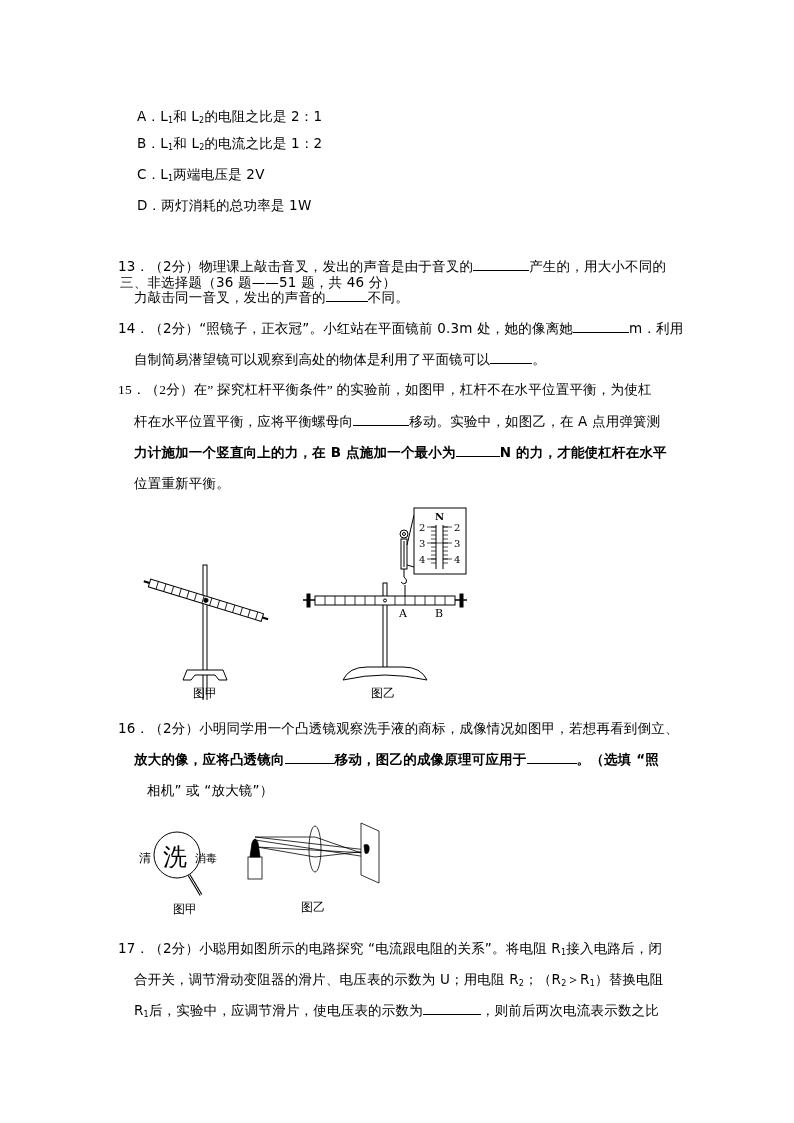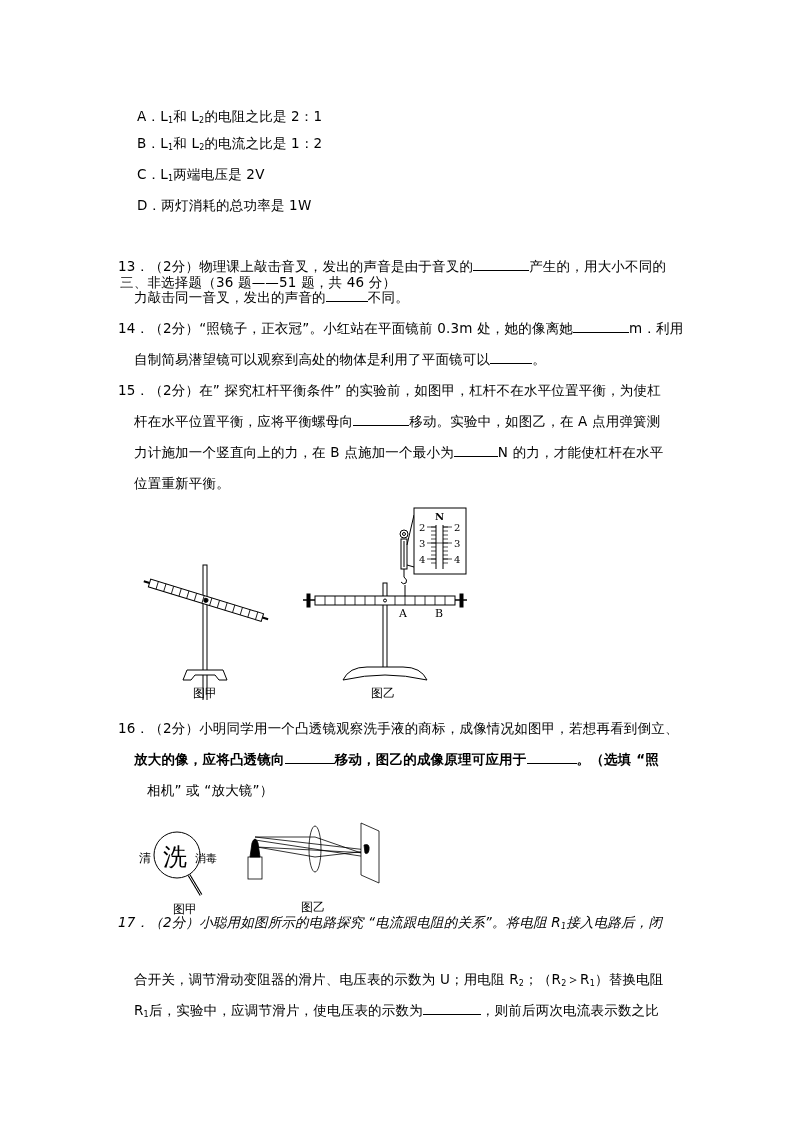--- a/index.html
+++ b/index.html
@@ -36,27 +36,27 @@
   <span>力敲击同一音叉，发出的声音的</span><span class="blank b42"></span><span>不同。</span>
 </div>
 
 <div class="line" style="left:118px;top:319px;">
   <span>14．（2分）</span><span>“照镜子，正衣冠”。小红站在平面镜前 0.3m 处，她的像离她</span><span class="blank b56"></span><span>m．利用</span>
 </div>
 <div class="line" style="left:134px;top:350px;">
   <span>自制简易潜望镜可以观察到高处的物体是利用了平面镜可以</span><span class="blank b42"></span><span>。</span>
 </div>
 
-<div class="line" style="left:118px;top:381px;">
+<div class="line" style="left:118px;top:381px;font-family:Liberation Serif, serif;">
   <span>15．（2分）</span><span>在” 探究杠杆平衡条件” 的实验前，如图甲，杠杆不在水平位置平衡，为使杠</span>
 </div>
 <div class="line" style="left:134px;top:412px;text-align:center;">
   <span>杆在水平位置平衡，应将平衡螺母向</span><span class="blank b56"></span><span>移动。实验中，如图乙，在 A 点用弹簧测</span>
 </div>
-<div class="line" style="left:134px;top:443px;">
+<div class="line" style="left:134px;top:443px;font-weight:bold;">
   <span>力计施加一个竖直向上的力，在 B 点施加一个最小为</span><span class="blank b44"></span><span>N 的力，才能使杠杆在水平</span>
 </div>
 <div class="line" style="left:134px;top:474px;text-align:right;">
   <span>位置重新平衡。</span>
 </div>
 
 <svg class="fig" style="left:135px;top:505px;" width="340" height="195" viewBox="0 0 340 195">
 
   <g stroke="#000" fill="none" stroke-width="1">
     <rect x="68" y="60" width="4" height="150" transform="translate(0,0)" fill="#fff"></rect>
@@ -194,21 +194,21 @@
     <line x1="122" y1="32" x2="180" y2="42"></line>
     <line x1="180" y1="42" x2="232" y2="36"></line>
     <line x1="120" y1="25" x2="232" y2="42"></line>
     <ellipse cx="180" cy="34" rx="6" ry="23" fill="none"></ellipse>
     <path d="M226 8 L244 16 L244 68 L226 60 Z" fill="#fff"></path>
     <path d="M229 30 Q235 28 234 35 Q233 40 230 38 Z" fill="#000"></path>
   </g>
   <text x="166" y="96" font-size="12" font-family="DejaVu Sans, sans-serif">图乙</text>
 </svg>
 
-<div class="line" style="left:118px;top:913px;font-style:italic;">
+<div class="line" style="left:118px;top:939px;">
   <span>17．（2分）</span><span>小聪用如图所示的电路探究 “电流跟电阻的关系”。将电阻 R</span><sub>1</sub><span>接入电路后，闭</span>
 </div>
 <div class="line" style="left:134px;top:970px;">
   <span>合开关，调节滑动变阻器的滑片、电压表的示数为 U；用电阻 R</span><sub>2</sub><span>；（R</span><sub>2</sub><span>＞R</span><sub>1</sub><span>）替换电阻</span>
 </div>
 <div class="line" style="left:134px;top:1001px;">
   <span>R</span><sub>1</sub><span>后，实验中，应调节滑片，使电压表的示数为</span><span class="blank b58"></span><span>，则前后两次电流表示数之比</span>
 </div>
 
 </body></html>

